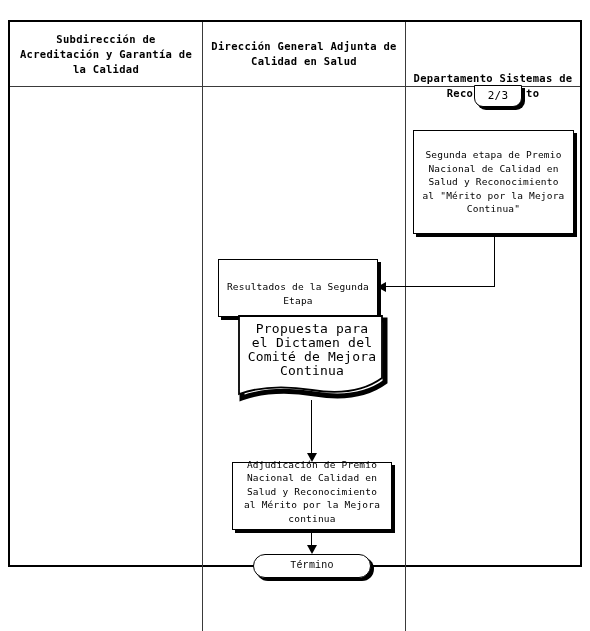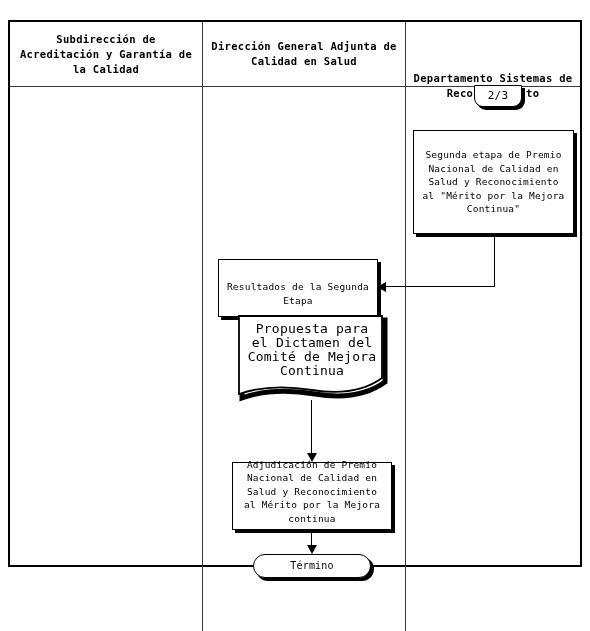--- a/index.html
+++ b/index.html
@@ -95,20 +95,21 @@
   #node-adjudicacion{
     left:232px;top:462px;width:160px;height:68px;align-items:flex-end;
   }
 
   
   #node-termino{
     left:253px;top:554px;width:118px;height:24px;
     border:1.6px solid #000;border-radius:12px;
     box-shadow:3px 3px 0 #000;
     font-size:10px;
+    font-family:Liberation Mono, monospace;
   }
 
   
   .conn{position:absolute;background:#000;z-index:2;}
   .conn.v{width:1.4px;}
   .conn.h{height:1.4px;}
 
   .arrow{position:absolute;width:0;height:0;z-index:3;}
   .arrow.down{
     border-left:5px solid transparent;

